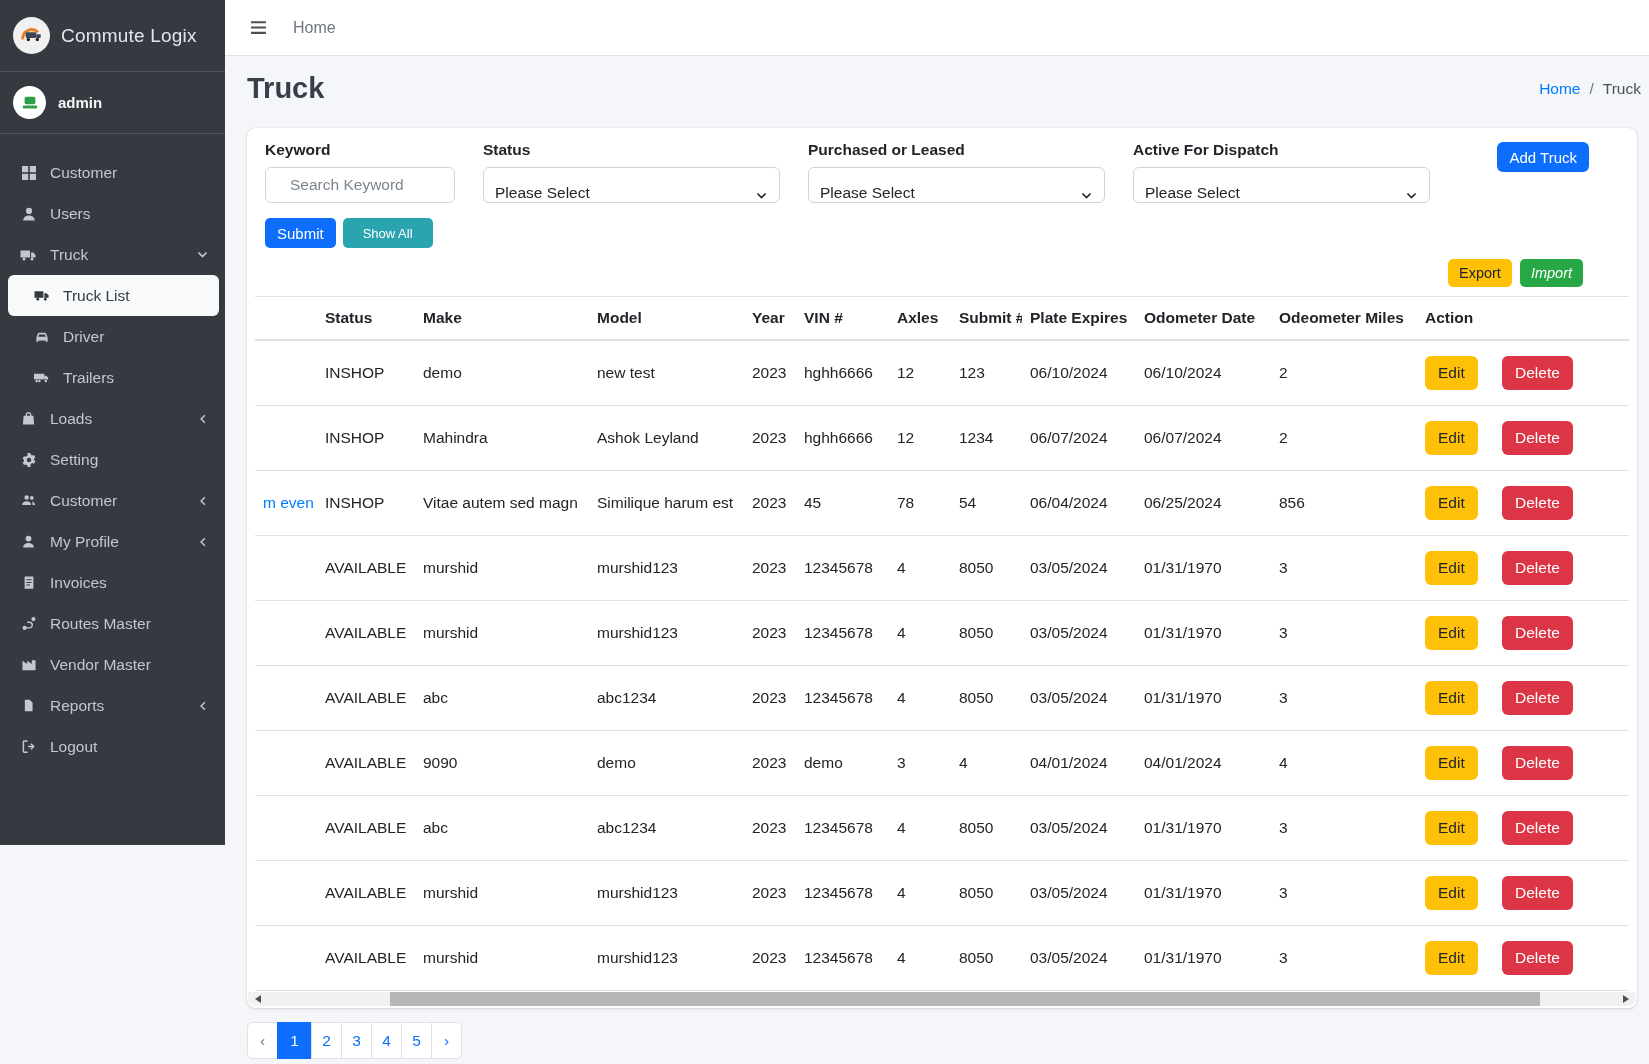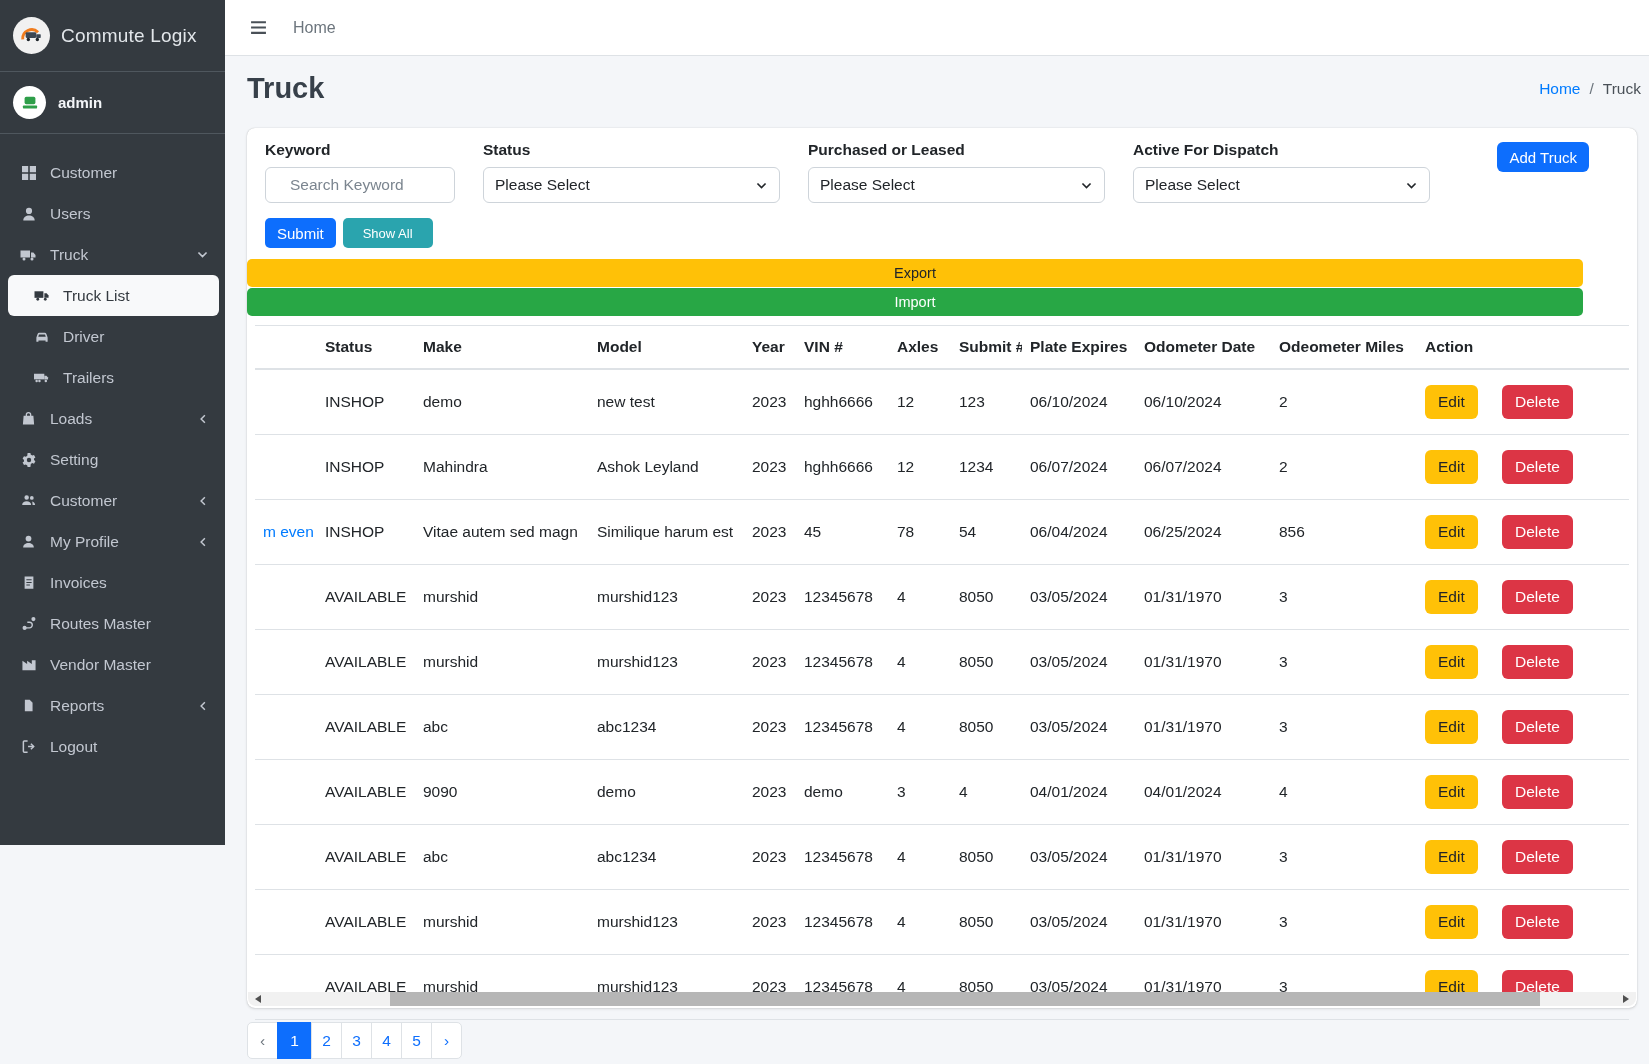--- a/index.html
+++ b/index.html
@@ -37,29 +37,29 @@
   
   .card { position:absolute; left:247px; top:128px; width:1390px; height:880px; background:#fff; border-radius:8px;
           box-shadow:0 0 1px rgba(0,0,0,.25), 0 1px 3px rgba(0,0,0,.12); }
   .filters { display:flex; gap:28px; padding:13px 18px 0 18px; }
   .field label { display:block; font-weight:700; font-size:15.5px; margin-bottom:8px; color:#212529; }
   .field.f-keyword { width:190px; }
   .field.f-select { width:297px; }
   .text-input { width:100%; height:36px; border:1px solid #ced4da; border-radius:6px; padding:0 24px; font-size:15.5px; font-family:inherit; color:#212529; outline:none; }
   .text-input::placeholder { color:#7b858f; }
   .select { width:100%; height:36px; border:1px solid #ced4da; border-radius:6px; padding:0 11px; font-size:15.5px; color:#212529;
-            display:flex; align-items:center; justify-content:space-between; background:#fff; cursor:pointer; }
+            display:flex; align-items:flex-end; justify-content:space-between; background:#fff; cursor:pointer; }
   .btn { border:none; border-radius:5px; font-family:inherit; cursor:pointer; display:inline-flex; align-items:center; justify-content:center; }
   .btn-add-truck { position:absolute; top:14px; right:48px; height:30px; padding:0 12px; background:#0d6efd; color:#fff; font-size:15px; border-radius:6px; }
   .submit-row { display:flex; gap:7px; padding:15px 18px 0 18px; }
   .btn-submit { background:#0d6efd; color:#fff; height:30px; padding:0 12px; font-size:15px; }
   .btn-showall { background:#2aa4ae; color:#fff; height:30px; padding:0 20px; font-size:13px; }
-  .io-row { display:flex; justify-content:flex-end; gap:1px; padding:11px 54px 9px 0;flex-direction:column; }
+  .io-row { display:flex; justify-content:flex-end; gap:8px; padding:11px 54px 9px 0; }
   .btn-export { background:#ffc107; color:#212529; height:28px; padding:0 11px; font-size:14.5px; }
-  .btn-import { background:#28a745; color:#fff; height:28px; padding:0 11px; font-size:14.5px; }
+  .btn-import { background:#28a745; color:#fff; height:28px; padding:0 11px; font-size:14.5px;font-style:italic; }
   
   .table-wrap { padding:0 8px; }
   table.trucks { width:100%; border-collapse:collapse; table-layout:fixed; font-size:15.5px; }
   table.trucks thead th { text-align:left; font-weight:700; padding:12px 8px; border-top:1px solid #dee2e6; border-bottom:2px solid #dee2e6; color:#212529; overflow:hidden; white-space:nowrap; }
   table.trucks tbody td { height:65px; padding:0 8px; border-bottom:1px solid #dee2e6; vertical-align:middle; overflow:hidden; white-space:nowrap; }
   .truck-link { color:#007bff; text-decoration:none; cursor:pointer; }
   .btn-edit { background:#ffc107; color:#212529; height:34px; padding:0 13px; font-size:15.5px; border-radius:6px; margin-right:20px; }
   .btn-delete { background:#dc3545; color:#fff; height:34px; padding:6px 13px; font-size:15.5px; border-radius:6px; }
   
   .hscroll { position:absolute; left:1px; right:1px; bottom:2px; height:14px; background:#f1f1f1; border-radius:0 0 8px 8px; cursor:pointer; }

